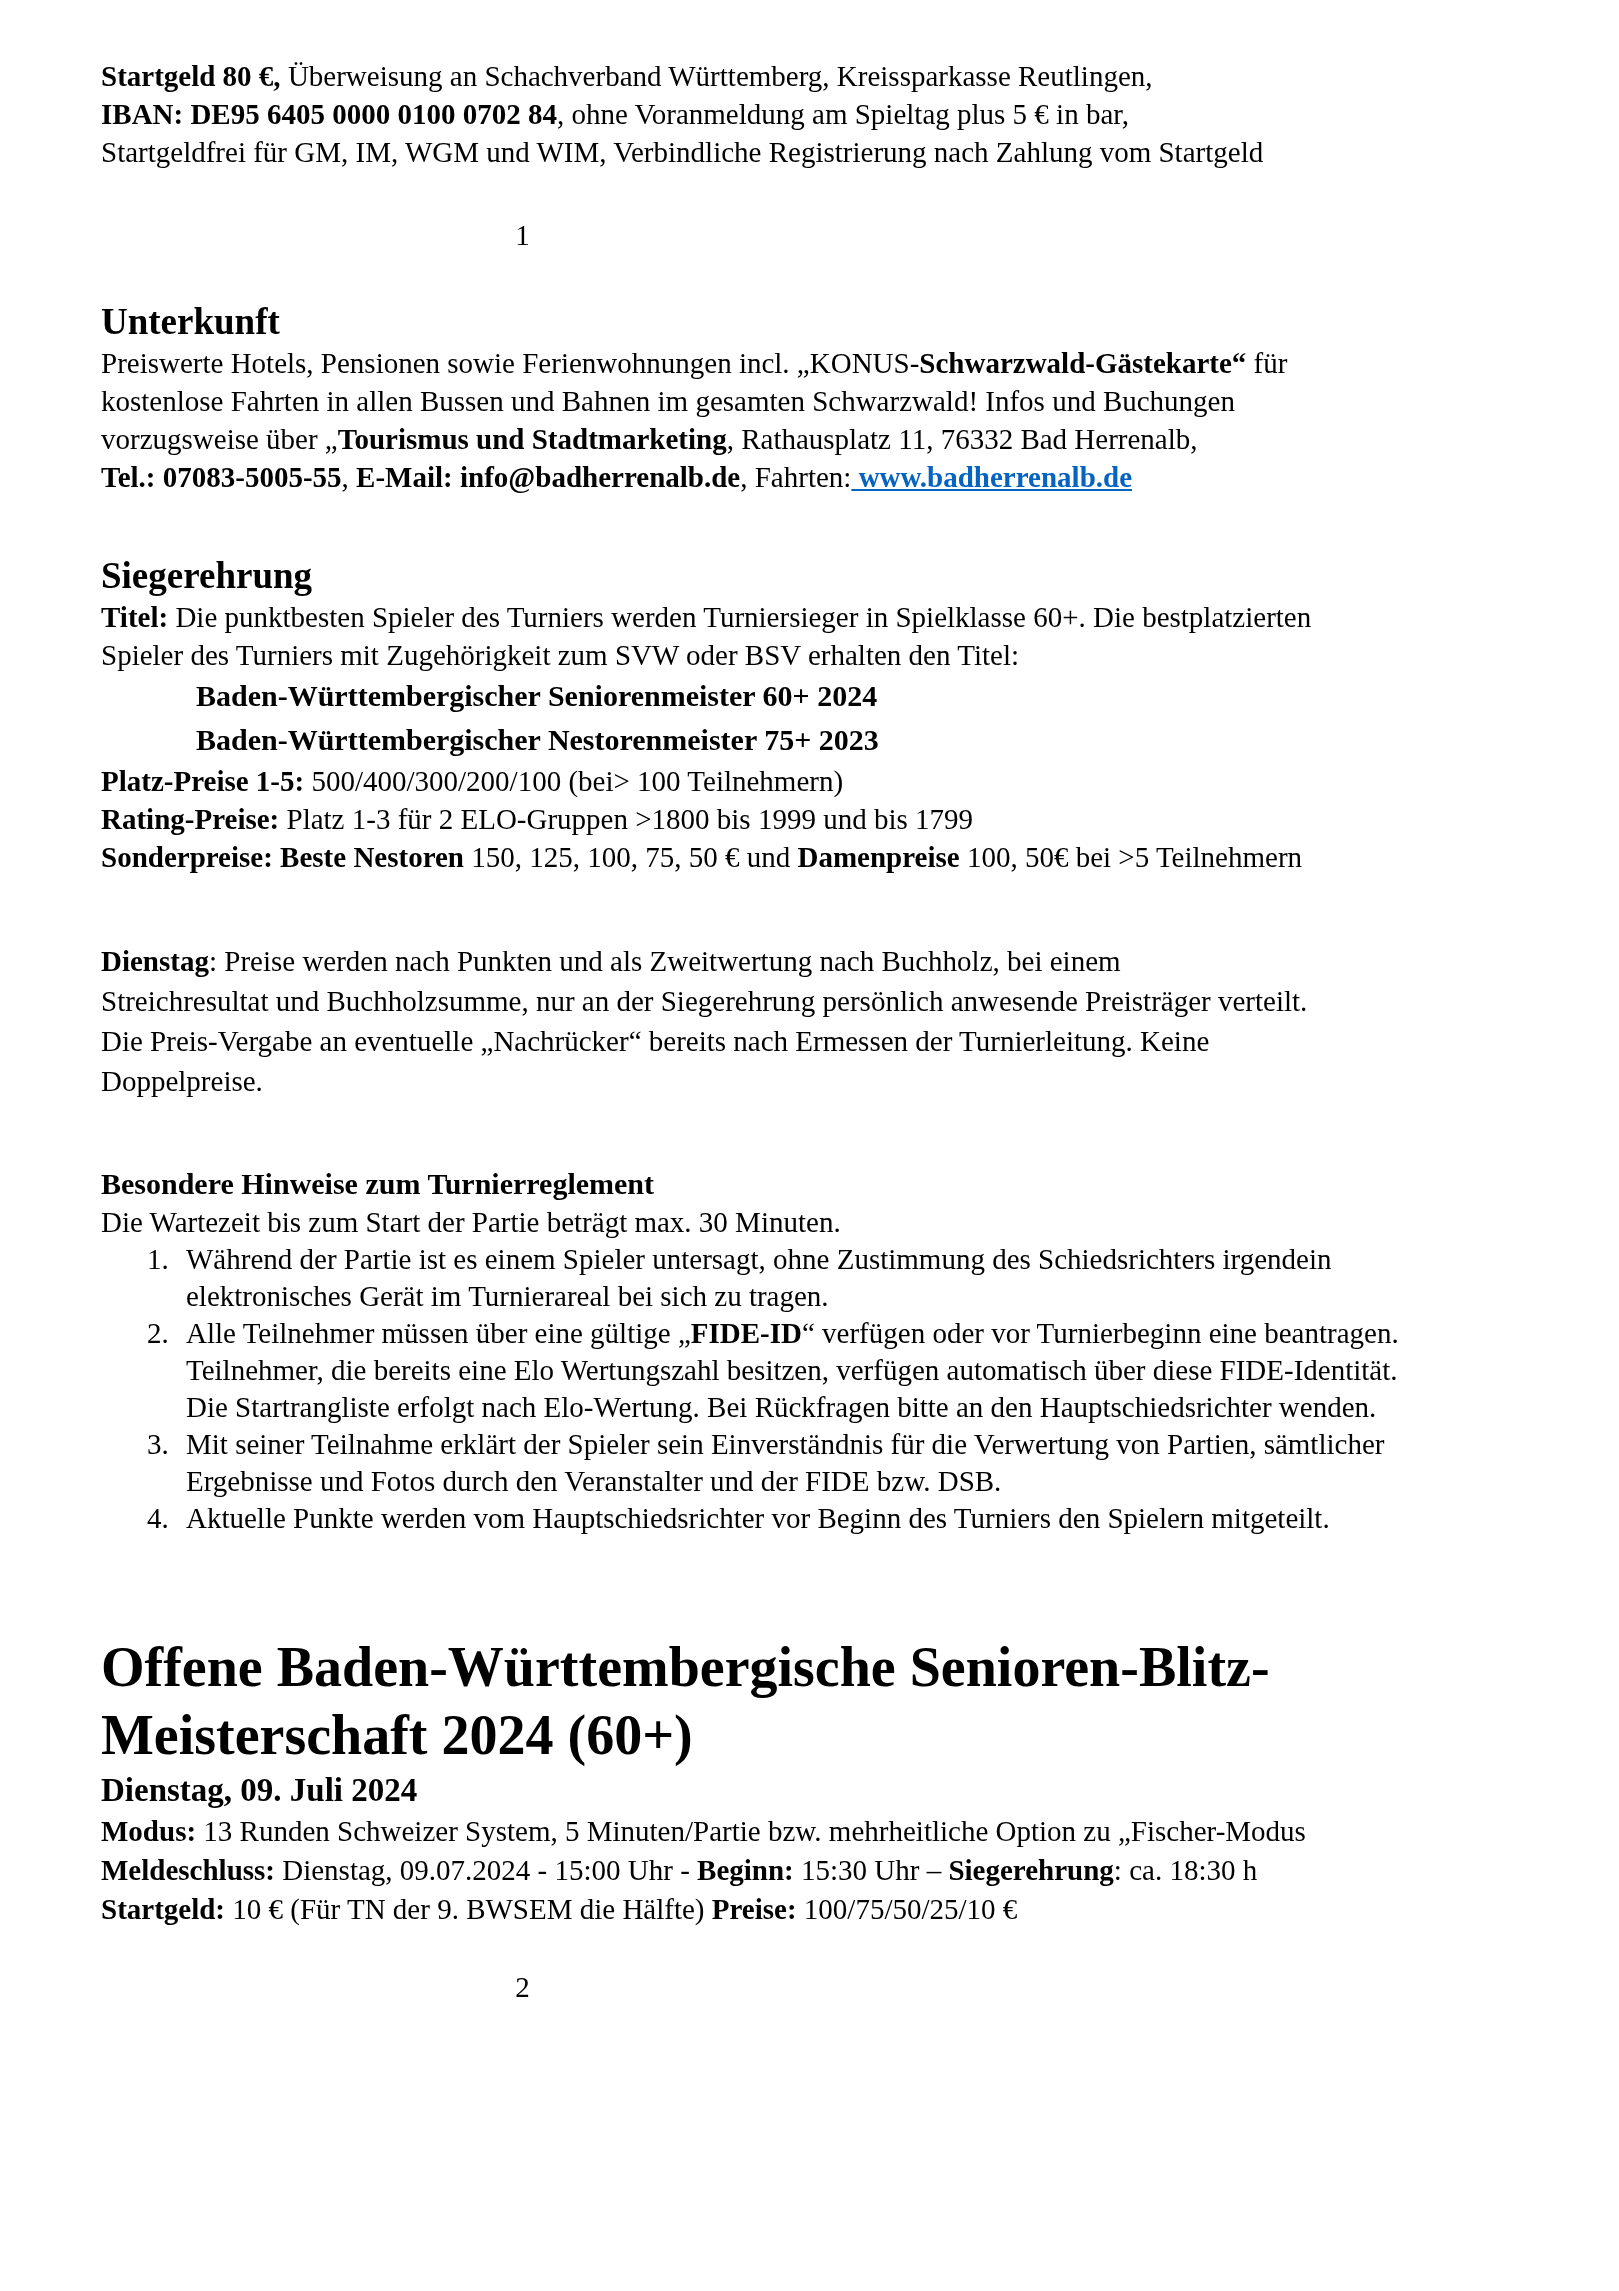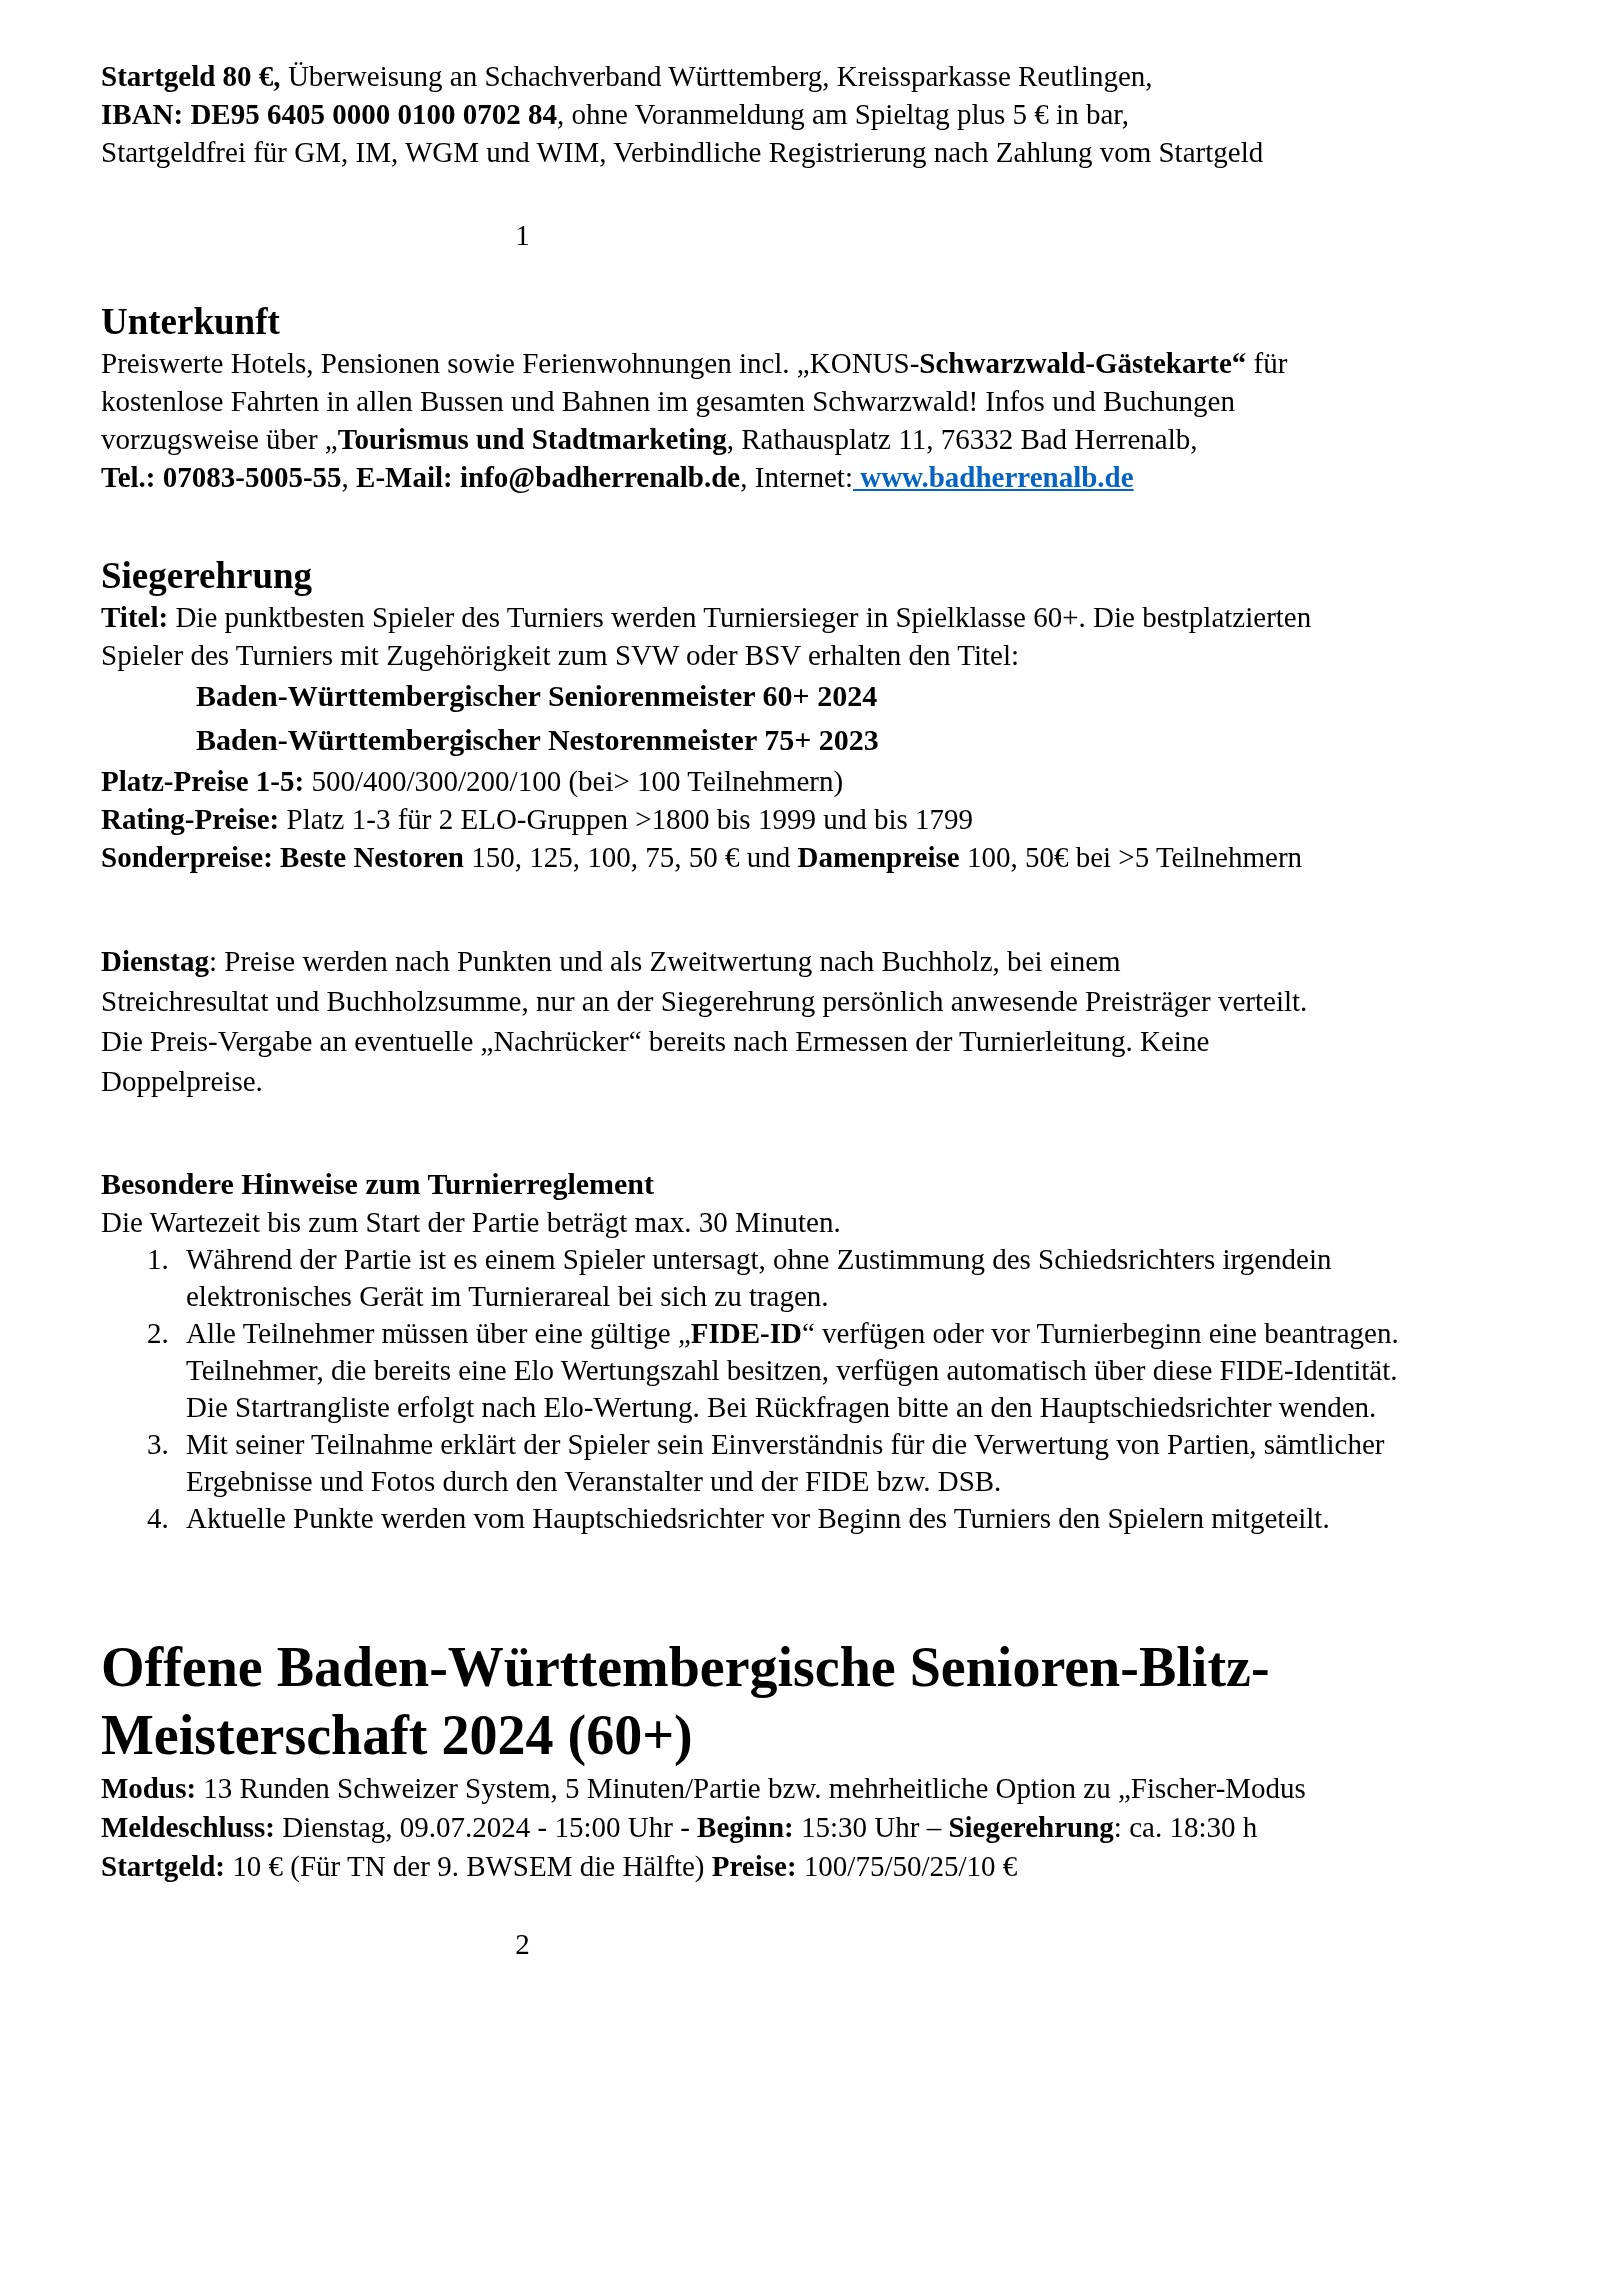--- a/index.html
+++ b/index.html
@@ -51,21 +51,21 @@
       <div class="tline"><span>Startgeldfrei für GM, IM, WGM und WIM, Verbindliche Registrierung nach Zahlung vom Startgeld</span></div>
     </div>
 
   <div class="pagenum pagenum-1">1</div>
 
   <h2 class="h-section mt-unterkunft">Unterkunft</h2>
   <div class="block">
       <div class="tline"><span>Preiswerte Hotels, Pensionen sowie Ferienwohnungen incl. „KONUS-</span><span class="b">Schwarzwald-Gästekarte“</span><span> für</span></div>
       <div class="tline"><span>kostenlose Fahrten in allen Bussen und Bahnen im gesamten Schwarzwald! Infos und Buchungen</span></div>
       <div class="tline"><span>vorzugsweise über „</span><span class="b">Tourismus und Stadtmarketing</span><span>, Rathausplatz 11, 76332 Bad Herrenalb,</span></div>
-      <div class="tline"><span class="b">Tel.: 07083-5005-55</span><span>, </span><span class="b">E-Mail: info@badherrenalb.de</span><span>, Internet:</span><a class="doclink" href="#" style="color: rgb(5, 99, 193);"> www.badherrenalb.de</a></div>
+      <div class="tline"><span class="b">Tel.: 07083-5005-55</span><span>, </span><span class="b">E-Mail: info@badherrenalb.de</span><span>, Fahrten:</span><a class="doclink" href="#" style="color: rgb(5, 99, 193);"> www.badherrenalb.de</a></div>
     </div>
 
   <h2 class="h-section mt-siegerehrung">Siegerehrung</h2>
   <div class="block">
       <div class="tline"><span class="b">Titel:</span><span> Die punktbesten Spieler des Turniers werden Turniersieger in Spielklasse 60+. Die bestplatzierten</span></div>
       <div class="tline"><span>Spieler des Turniers mit Zugehörigkeit zum SVW oder BSV erhalten den Titel:</span></div>
       <div class="tline indent large"><span class="b">Baden-Württembergischer Seniorenmeister 60+ 2024</span></div>
       <div class="tline indent large"><span class="b">Baden-Württembergischer Nestorenmeister 75+ 2023</span></div>
       <div class="tline"><span class="b">Platz-Preise 1-5:</span><span> 500/400/300/200/100 (bei&gt; 100 Teilnehmern)</span></div>
       <div class="tline"><span class="b">Rating-Preise:</span><span> Platz 1-3 für 2 ELO-Gruppen &gt;1800 bis 1999 und bis 1799</span></div>
@@ -112,20 +112,21 @@
       <div class="list-lines">
           <div class="tline"><span>Aktuelle Punkte werden vom Hauptschiedsrichter vor Beginn des Turniers den Spielern mitgeteilt.</span></div>
         </div>
     </div>
   </div>
 
   <h1 class="h-main">
     <div>Offene Baden-Württembergische Senioren-Blitz-</div>
     <div>Meisterschaft 2024 (60+)</div>
   </h1>
+  <div class="h-date">Dienstag, 09. Juli 2024</div>
   <div class="block blitz-block">
       <div class="tline"><span class="b">Modus:</span><span> 13 Runden Schweizer System, 5 Minuten/Partie bzw. mehrheitliche Option zu „Fischer-Modus</span></div>
       <div class="tline"><span class="b">Meldeschluss:</span><span> Dienstag, 09.07.2024 - 15:00 Uhr - </span><span class="b">Beginn:</span><span> 15:30 Uhr – </span><span class="b">Siegerehrung</span><span>: ca. 18:30 h</span></div>
       <div class="tline"><span class="b">Startgeld:</span><span> 10 € (Für TN der 9. BWSEM die Hälfte) </span><span class="b">Preise:</span><span> 100/75/50/25/10 €</span></div>
     </div>
 
   <div class="pagenum pagenum-2">2</div>
 
 </div>
 

